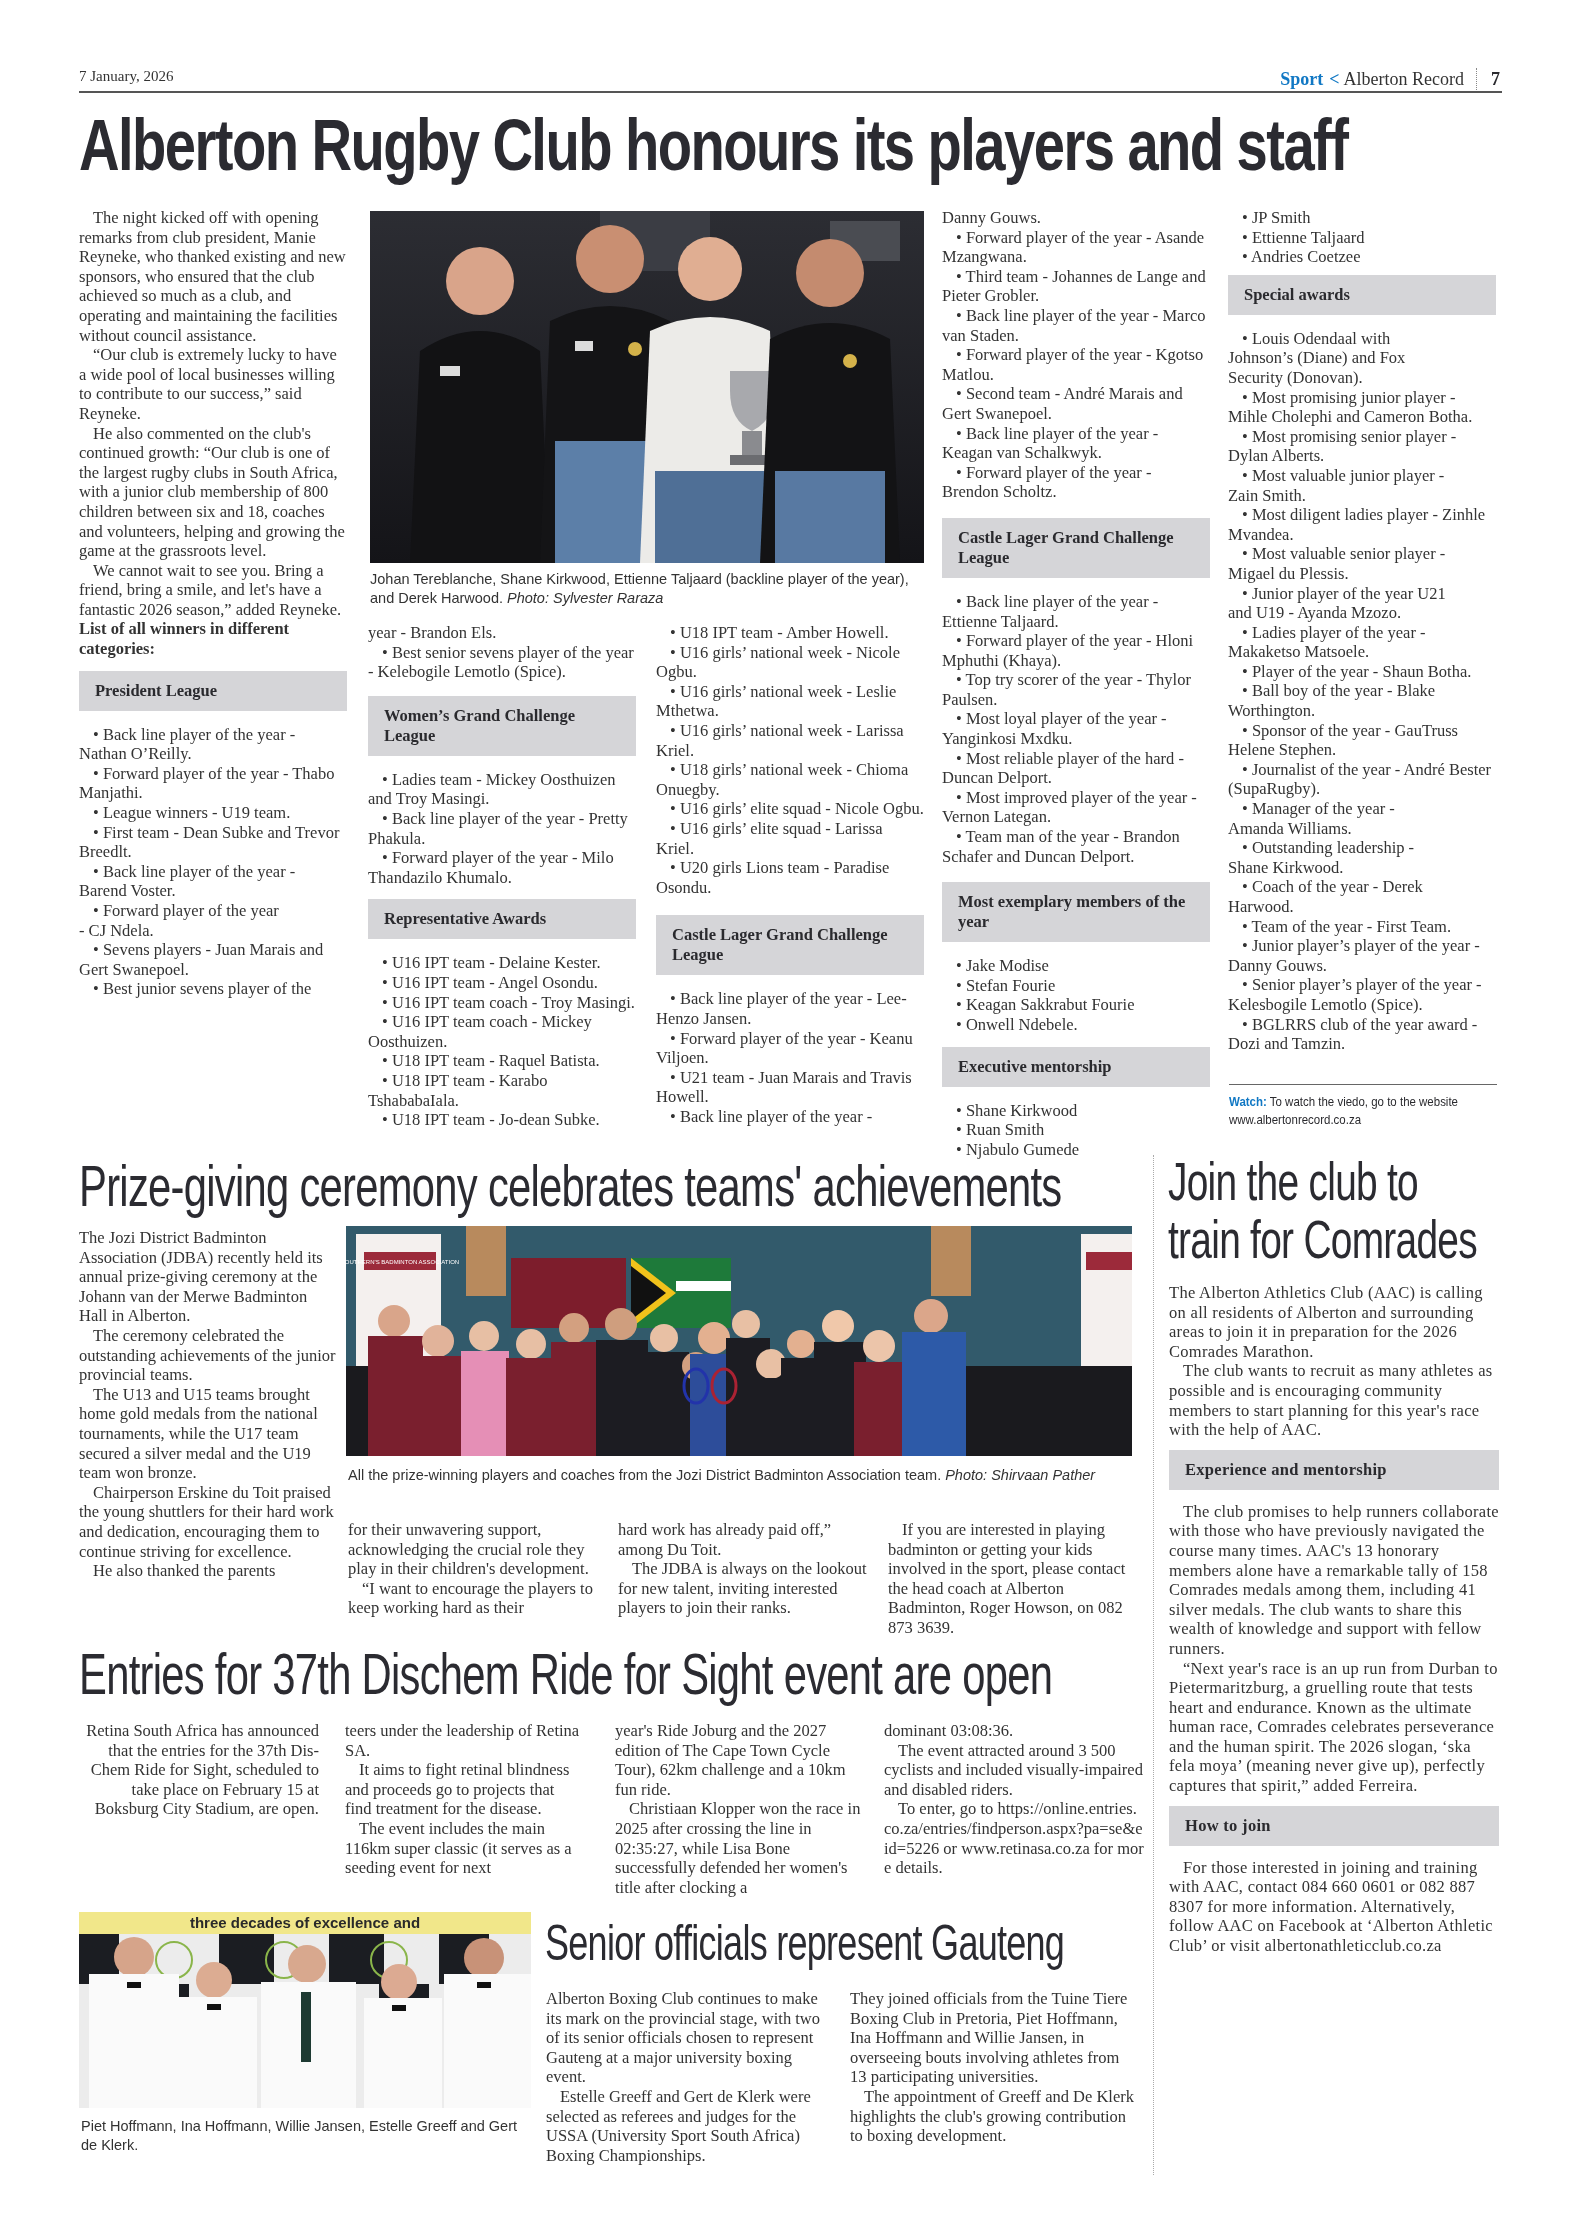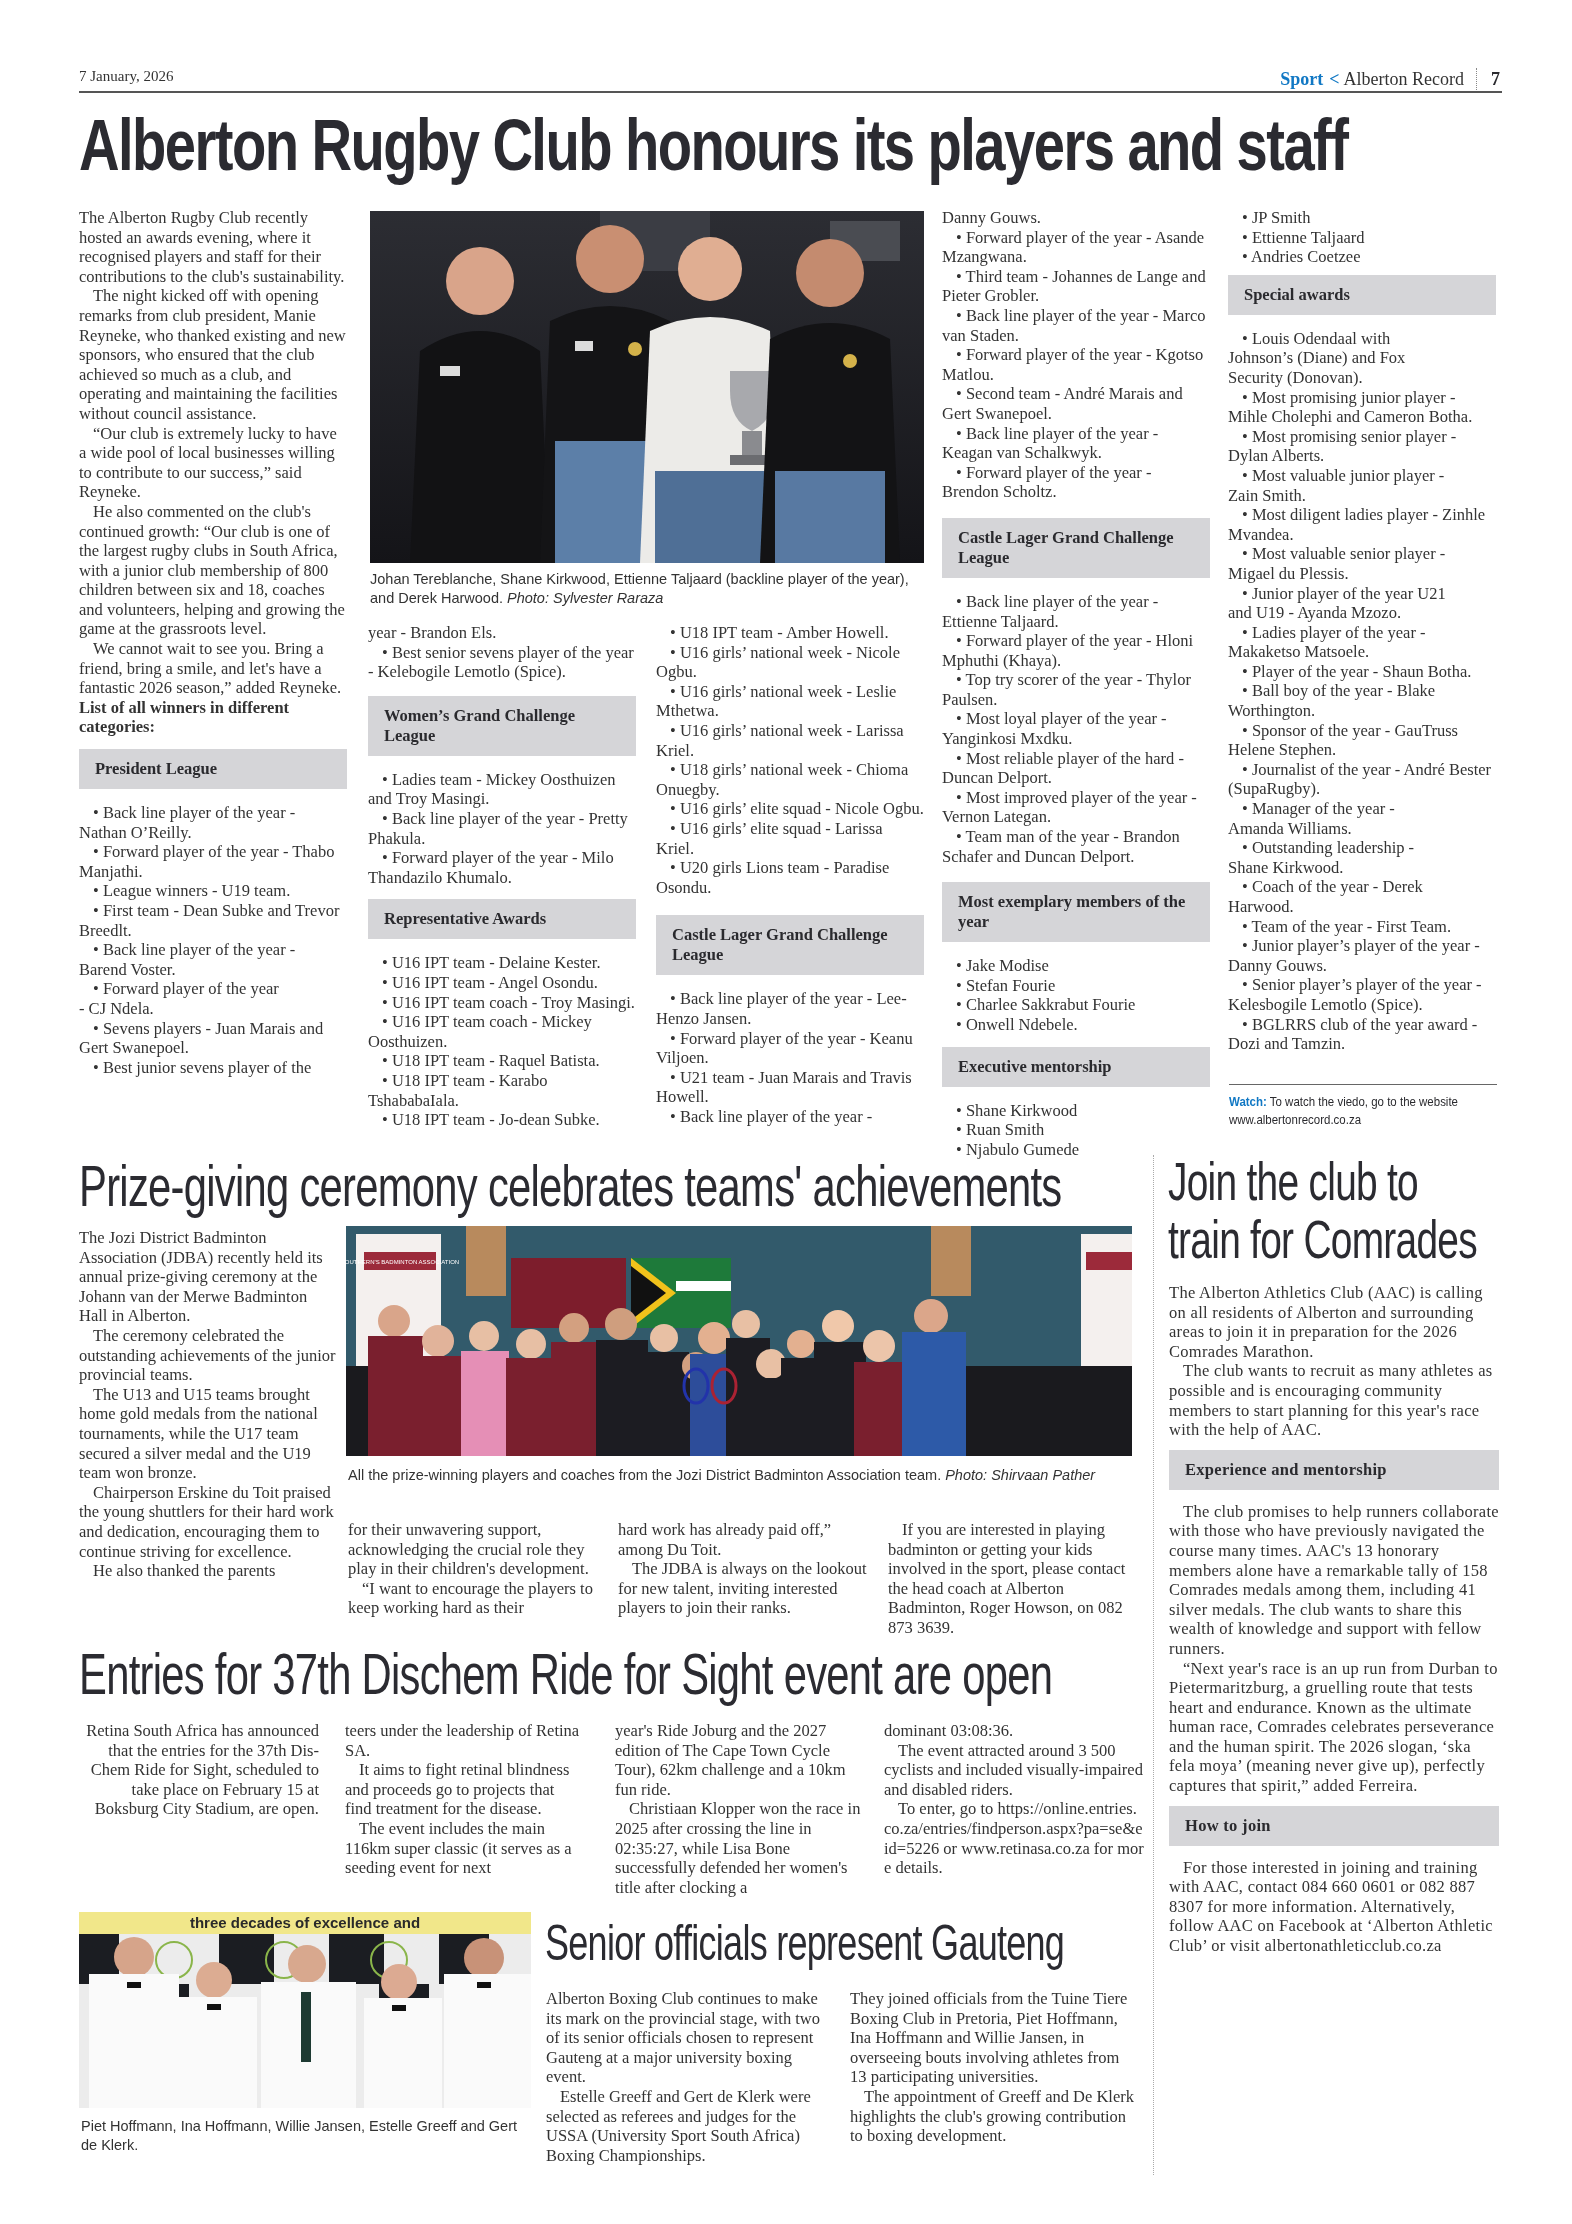--- a/index.html
+++ b/index.html
@@ -47,21 +47,20 @@
   <span class="folio-lt">&lt;</span>
   <span class="folio-pub">Alberton Record</span>
   <span class="folio-sep"></span>
   <span class="folio-num">7</span>
 </div>
 <div class="abs header-rule"></div>
 
 <h1 class="abs headline headline-main">Alberton Rugby Club honours its players and staff</h1>
 
 <div class="abs col" style="left:79px; top:208px; width:268px;">
-  <p class="noindent">The Alberton Rugby Club recently hosted an awards evening, where it recognised players and staff for their contributions to the club's sustainability.</p>
   <p>The night kicked off with opening remarks from club president, Manie Reyneke, who thanked existing and new sponsors, who ensured that the club achieved so much as a club, and operating and maintaining the facilities without council assistance.</p>
   <p>“Our club is extremely lucky to have a wide pool of local businesses willing to contribute to our success,” said Reyneke.</p>
   <p>He also commented on the club's continued growth: “Our club is one of the largest rugby clubs in South Africa, with a junior club membership of 800 children between six and 18, coaches and volunteers, helping and growing the game at the grassroots level.</p>
   <p>We cannot wait to see you. Bring a friend, bring a smile, and let's have a fantastic 2026 season,” added Reyneke.</p>
   <p class="noindent bold" style="width:220px;">List of all winners in different categories:</p>
   <div class="sec-box">President League</div>
   <div class="bullet">• Back line player of the year - Nathan O’Reilly.</div>
   <div class="bullet">• Forward player of the year - Thabo Manjathi.</div>
   <div class="bullet">• League winners - U19 team.</div>
   <div class="bullet">• First team - Dean Subke and Trevor Breedlt.</div>
@@ -159,21 +158,21 @@
   <div class="bullet">• Back line player of the year - Ettienne Taljaard.</div>
   <div class="bullet">• Forward player of the year - Hloni Mphuthi (Khaya).</div>
   <div class="bullet">• Top try scorer of the year - Thylor Paulsen.</div>
   <div class="bullet">• Most loyal player of the year - Yanginkosi Mxdku.</div>
   <div class="bullet">• Most reliable player of the hard - Duncan Delport.</div>
   <div class="bullet">• Most improved player of the year - Vernon Lategan.</div>
   <div class="bullet">• Team man of the year - Brandon Schafer and Duncan Delport.</div>
   <div class="sec-box" style="margin-top:16px">Most exemplary members of the year</div>
   <div class="bullet-plain">• Jake Modise</div>
   <div class="bullet-plain">• Stefan Fourie</div>
-  <div class="bullet-plain">• Charlee Sakkrabut Fourie</div>
+  <div class="bullet-plain">• Keagan Sakkrabut Fourie</div>
   <div class="bullet-plain">• Onwell Ndebele.</div>
   <div class="sec-box">Executive mentorship</div>
   <div class="bullet-plain">• Shane Kirkwood</div>
   <div class="bullet-plain">• Ruan Smith</div>
   <div class="bullet-plain">• Njabulo Gumede</div>
 </div>
 
 <div class="abs col" style="left:1228px; top:208px; width:268px;">
   <div class="bullet-plain">• JP Smith</div>
   <div class="bullet-plain">• Ettienne Taljaard</div>

